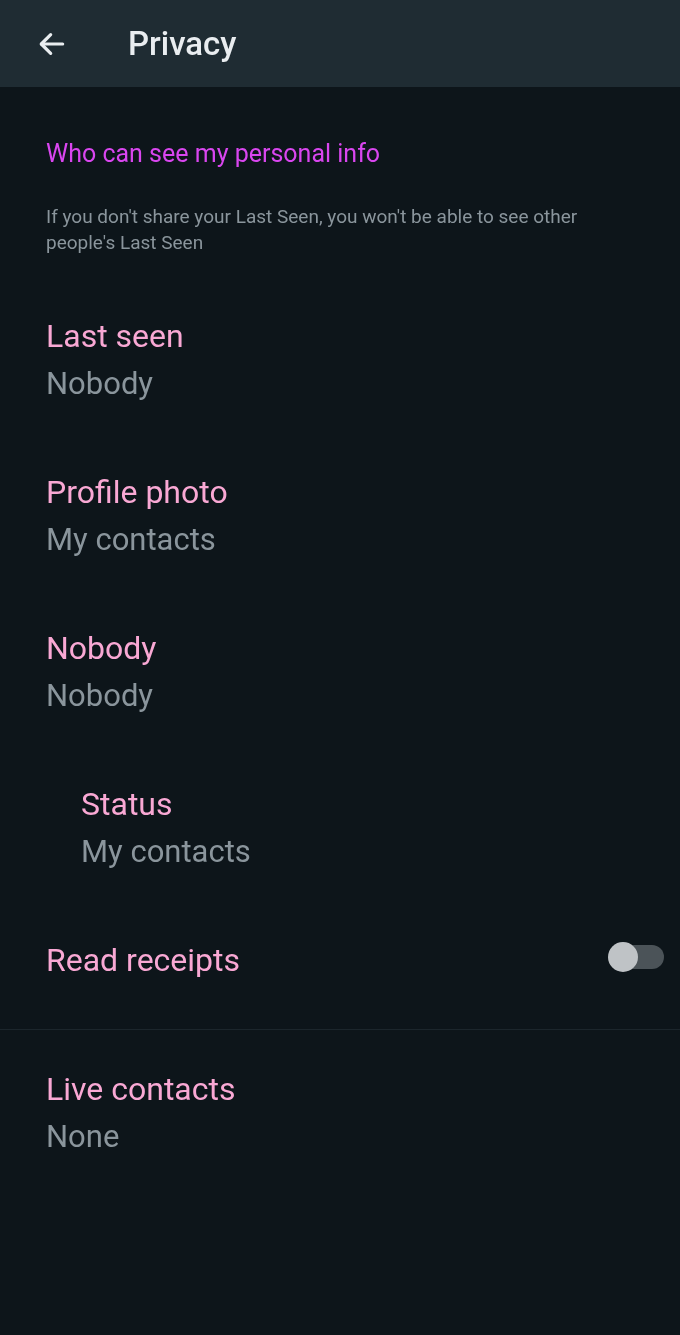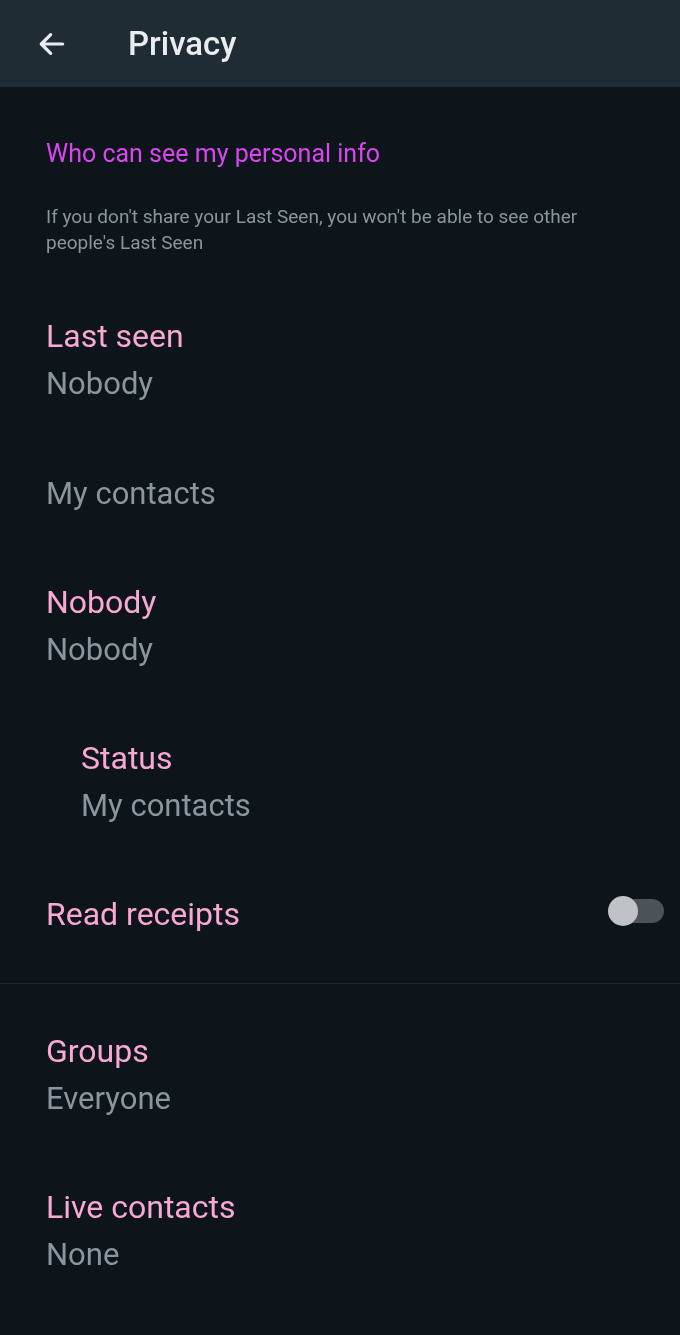--- a/index.html
+++ b/index.html
@@ -122,20 +122,21 @@
     <div class="section-title">Who can see my personal info</div>
     <div class="section-description">If you don't share your Last Seen, you won't be able to see other people's Last Seen</div>
   </div>
 
   <div class="setting-item first">
     <div class="setting-label">Last seen</div>
     <div class="setting-value">Nobody</div>
   </div>
 
   <div class="setting-item" style="padding-top:40px;">
+    <div class="setting-label">Profile photo</div>
     <div class="setting-value">My contacts</div>
   </div>
 
   <div class="setting-item" style="padding-top:40px;">
     <div class="setting-label">Nobody</div>
     <div class="setting-value">Nobody</div>
   </div>
 
   <div class="setting-item" style="padding-top:40px;margin-left:35px;">
     <div class="setting-label">Status</div>
@@ -148,23 +149,19 @@
     </div>
     <div class="toggle-wrap">
       <div class="toggle">
         <div class="toggle-knob"></div>
       </div>
     </div>
   </div>
 
   <div class="divider"></div>
 
-  <div class="setting-item" style="padding-top:48px;">
-    <div class="setting-label">Groups</div>
-    <div class="setting-value">Everyone</div>
-  </div>
 
   <div class="setting-item" style="padding-top:40px;">
     <div class="setting-label">Live contacts</div>
     <div class="setting-value">None</div>
   </div>
 
 </div>
 
 </body></html>

